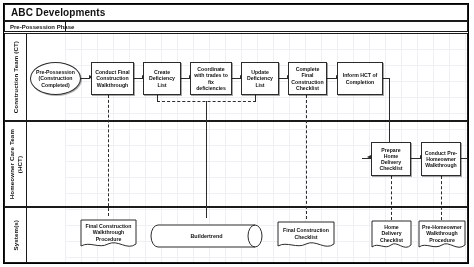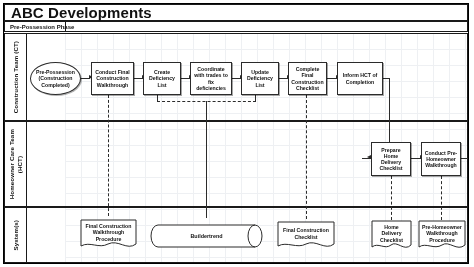--- a/index.html
+++ b/index.html
@@ -14,21 +14,21 @@
     position:absolute;left:3px;top:3px;width:466px;height:261px;
     border:1px solid #000;box-sizing:border-box;background:#fff;
   }
   
   .title-bar{
     position:absolute;left:4px;top:4px;width:464px;height:17px;
     border:1px solid #1a1a1a;box-sizing:border-box;background:#fff;
     display:flex;align-items:center;
   }
   .title-bar .txt{
-    font-size:15px;font-weight:bold;color:#111;padding-left:6px;letter-spacing:0.1px;
+    font-size:10px;font-weight:bold;color:#111;padding-left:6px;letter-spacing:0.1px;
   }
   .phase-bar{
     position:absolute;left:4px;top:21px;width:464px;height:11px;
     border:1px solid #1a1a1a;box-sizing:border-box;background:#fff;
     display:flex;align-items:center;
   }
   .phase-bar .txt{font-size:6px;font-weight:bold;color:#111;padding-left:5px;}
   .phase-bar .subcell{
     position:absolute;left:0;top:0;width:100%;height:100%;
     border-right:1px solid #1a1a1a;box-sizing:border-box;width:61px;

